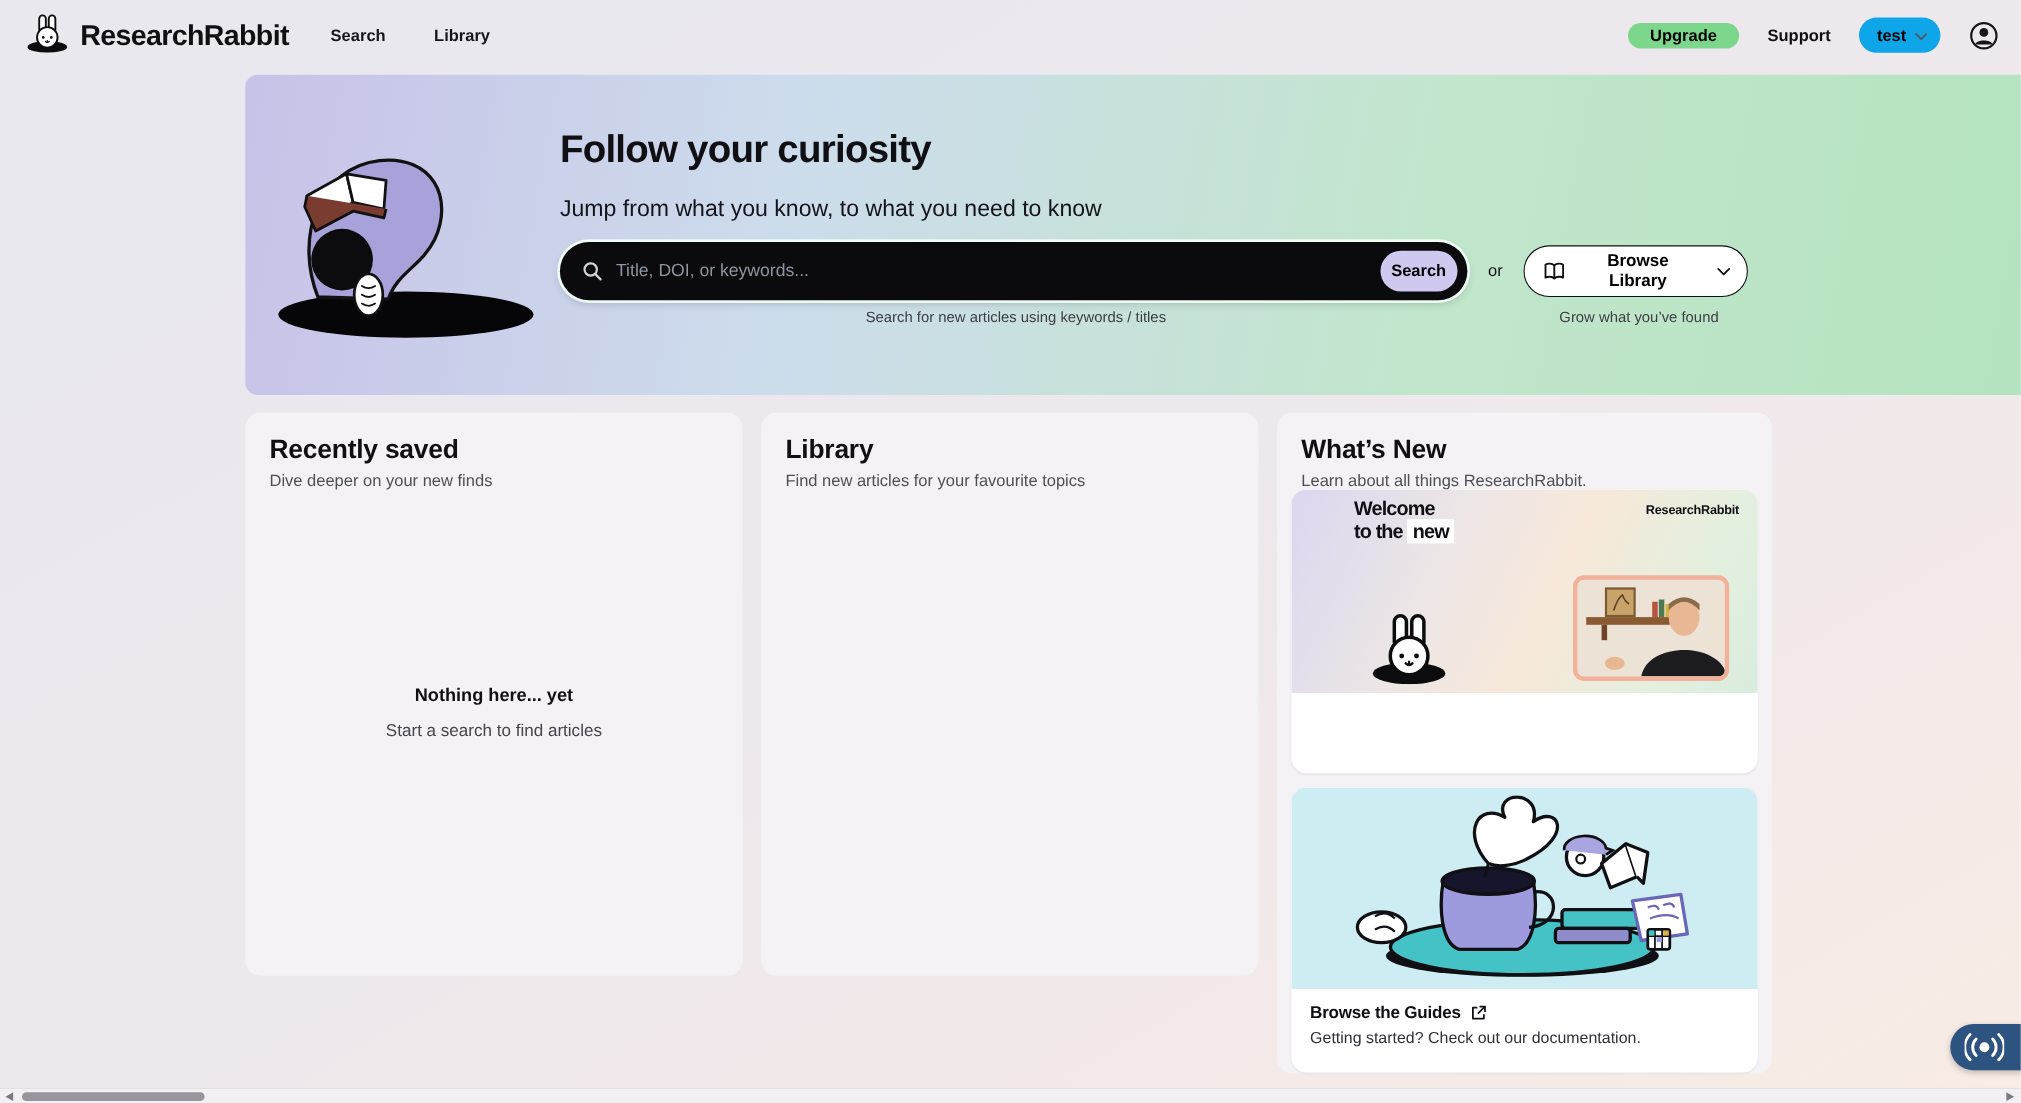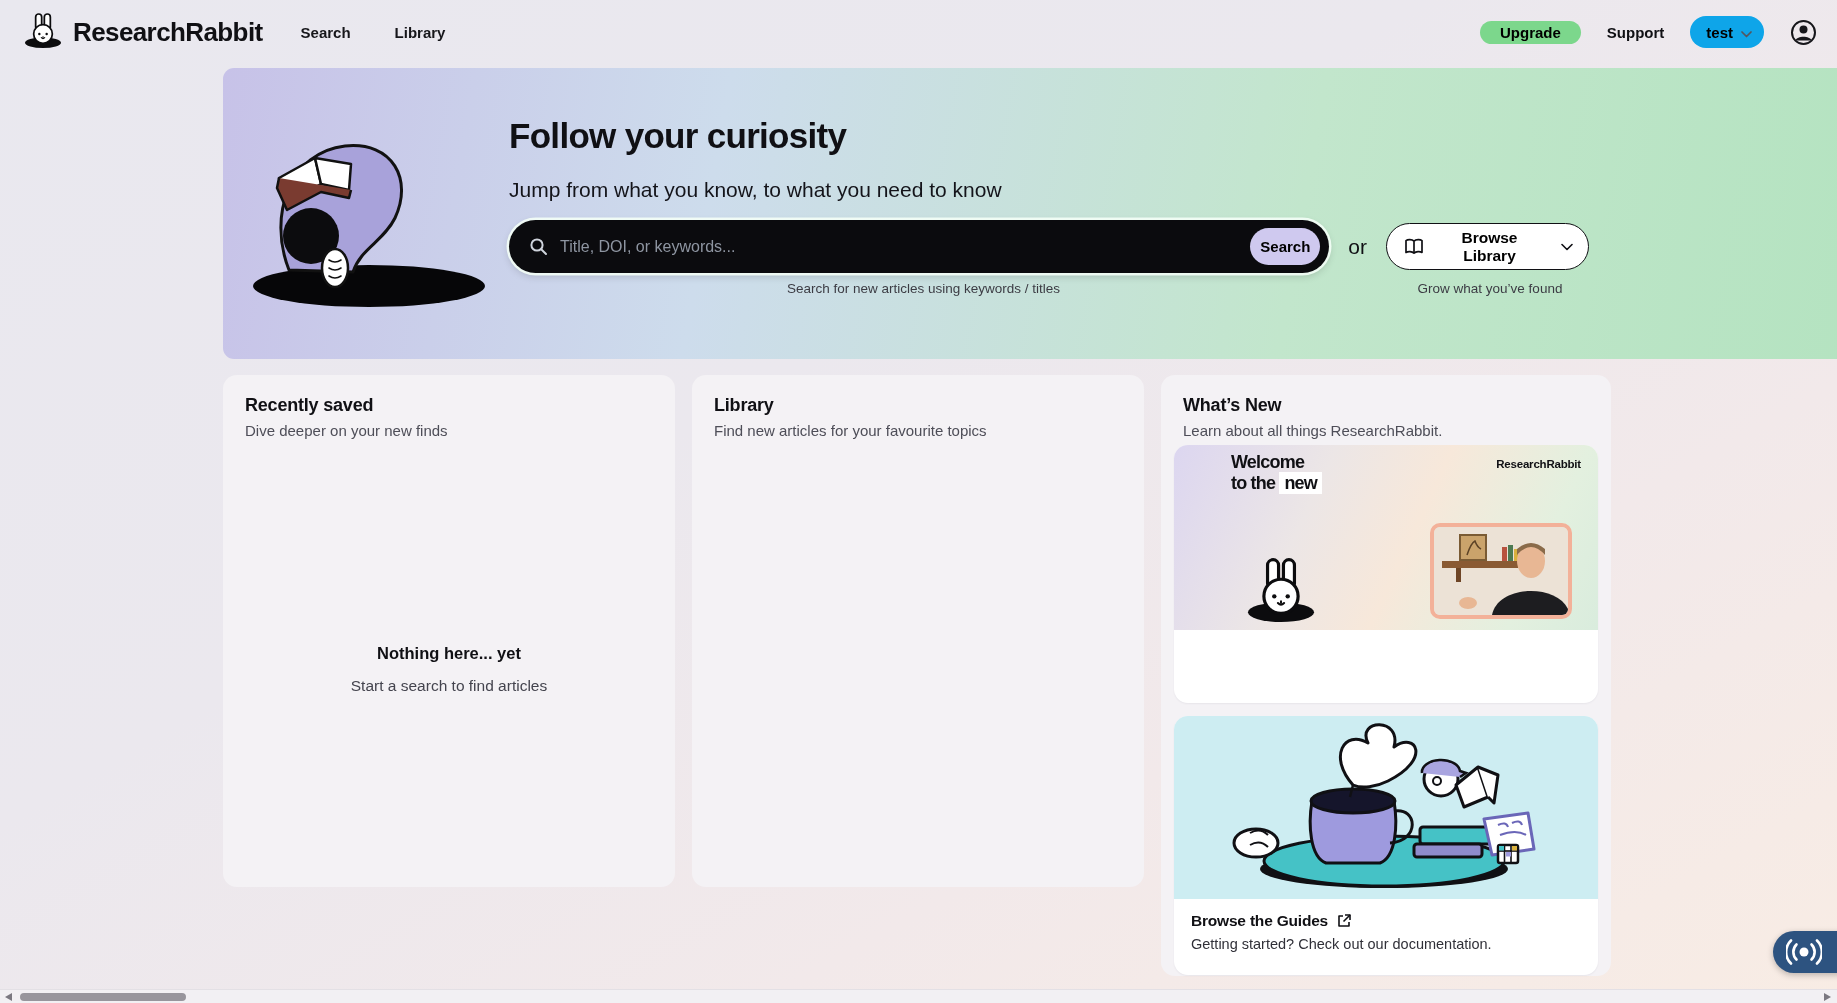--- a/index.html
+++ b/index.html
@@ -29,35 +29,35 @@
   .hero-illustration { position:absolute; left:26px; top:50px; width:244px; height:192px; }
   .hero-content { position:absolute; left:286px; top:48px; width:1080px; }
   .hero-title { font-size:35px; font-weight:700; letter-spacing:-0.7px; }
   .hero-subtitle { font-size:21px; font-weight:500; margin-top:22px; color:#14141a; }
   .search-row { display:flex; align-items:center; margin-top:18px; position:relative; }
   .searchbar { width:829px; height:53px; background:#0b0b0e; border-radius:27px; display:flex; align-items:center; padding:0 9px 0 20px;
     box-shadow:0 0 0 2.5px rgba(244,255,247,0.9), 0 3px 8px rgba(0,0,0,0.18); }
   .searchbar input { flex:1; background:transparent; border:none; outline:none; color:#f2f2f2; font-size:16px; font-family:inherit; caret-color:#fff; }
   .searchbar input::placeholder { color:#8e95a1; }
   .search-btn { width:70px; height:37px; border:none; border-radius:19px; background:#cfc9ef; font-size:15px; font-weight:600; font-family:inherit; cursor:pointer; }
-  .or-label { margin:0 19px; font-size:21px; font-weight:500; }
+  .or-label { margin:0 19px; font-size:15px; font-weight:500; }
   .browse-btn { height:47px; padding:0 15px 0 17px; background:#fff; border:1.6px solid #101014; border-radius:25px; display:flex; align-items:center; gap:10px; font-size:15.5px; font-weight:600; font-family:inherit; cursor:pointer; }
   .captions { position:relative; height:18px; margin-top:8px; }
   .search-caption { position:absolute; left:0; width:829px; text-align:center; font-size:13.5px; color:#3c3c44; }
   .browse-caption { position:absolute; left:886px; width:190px; text-align:center; font-size:13.5px; color:#3c3c44; }
 
   
   .card { position:absolute; background:#f4f2f5; border-radius:14px; padding:20px 22px; }
-  .card-title { font-size:18px; font-weight:700; letter-spacing:-0.2px; }
+  .card-title { font-size:24px; font-weight:700; letter-spacing:-0.2px; }
   .card-sub { font-size:15px; color:#4e4e58; margin-top:6px; }
   .card-recent { left:223px; top:375px; width:452px; height:512px; }
   .card-library { left:692px; top:375px; width:452px; height:512px; }
   .card-news { left:1161px; top:375px; width:450px; height:601px; }
   .empty-block { position:absolute; left:0; right:0; text-align:center; }
-  .card-recent .empty-block { top:269px; }
+  .card-recent .empty-block { top:248px; }
   .card-library .empty-block { top:248px; padding:0 55px; }
   .empty-title { font-size:16.5px; font-weight:700; }
   .empty-sub { font-size:15.5px; color:#44444e; margin-top:12px; line-height:1.45; }
 
   
   .news-item { position:absolute; left:13px; width:424px; background:#ffffff; border-radius:14px; overflow:hidden; cursor:pointer; box-shadow:0 1px 2px rgba(40,40,60,0.06); }
   .news-item-1 { top:70px; height:258px; }
   .news-item-2 { top:341px; height:259px; }
   .thumb1 { position:relative; height:185px; background:linear-gradient(115deg,#dcd6f0 0%,#ece6e6 32%,#f7e8da 55%,#e3f0df 82%,#d9ecdd 100%); }
   .thumb1-brand { position:absolute; top:13px; right:17px; font-size:11.5px; font-weight:700; letter-spacing:-0.2px; }

